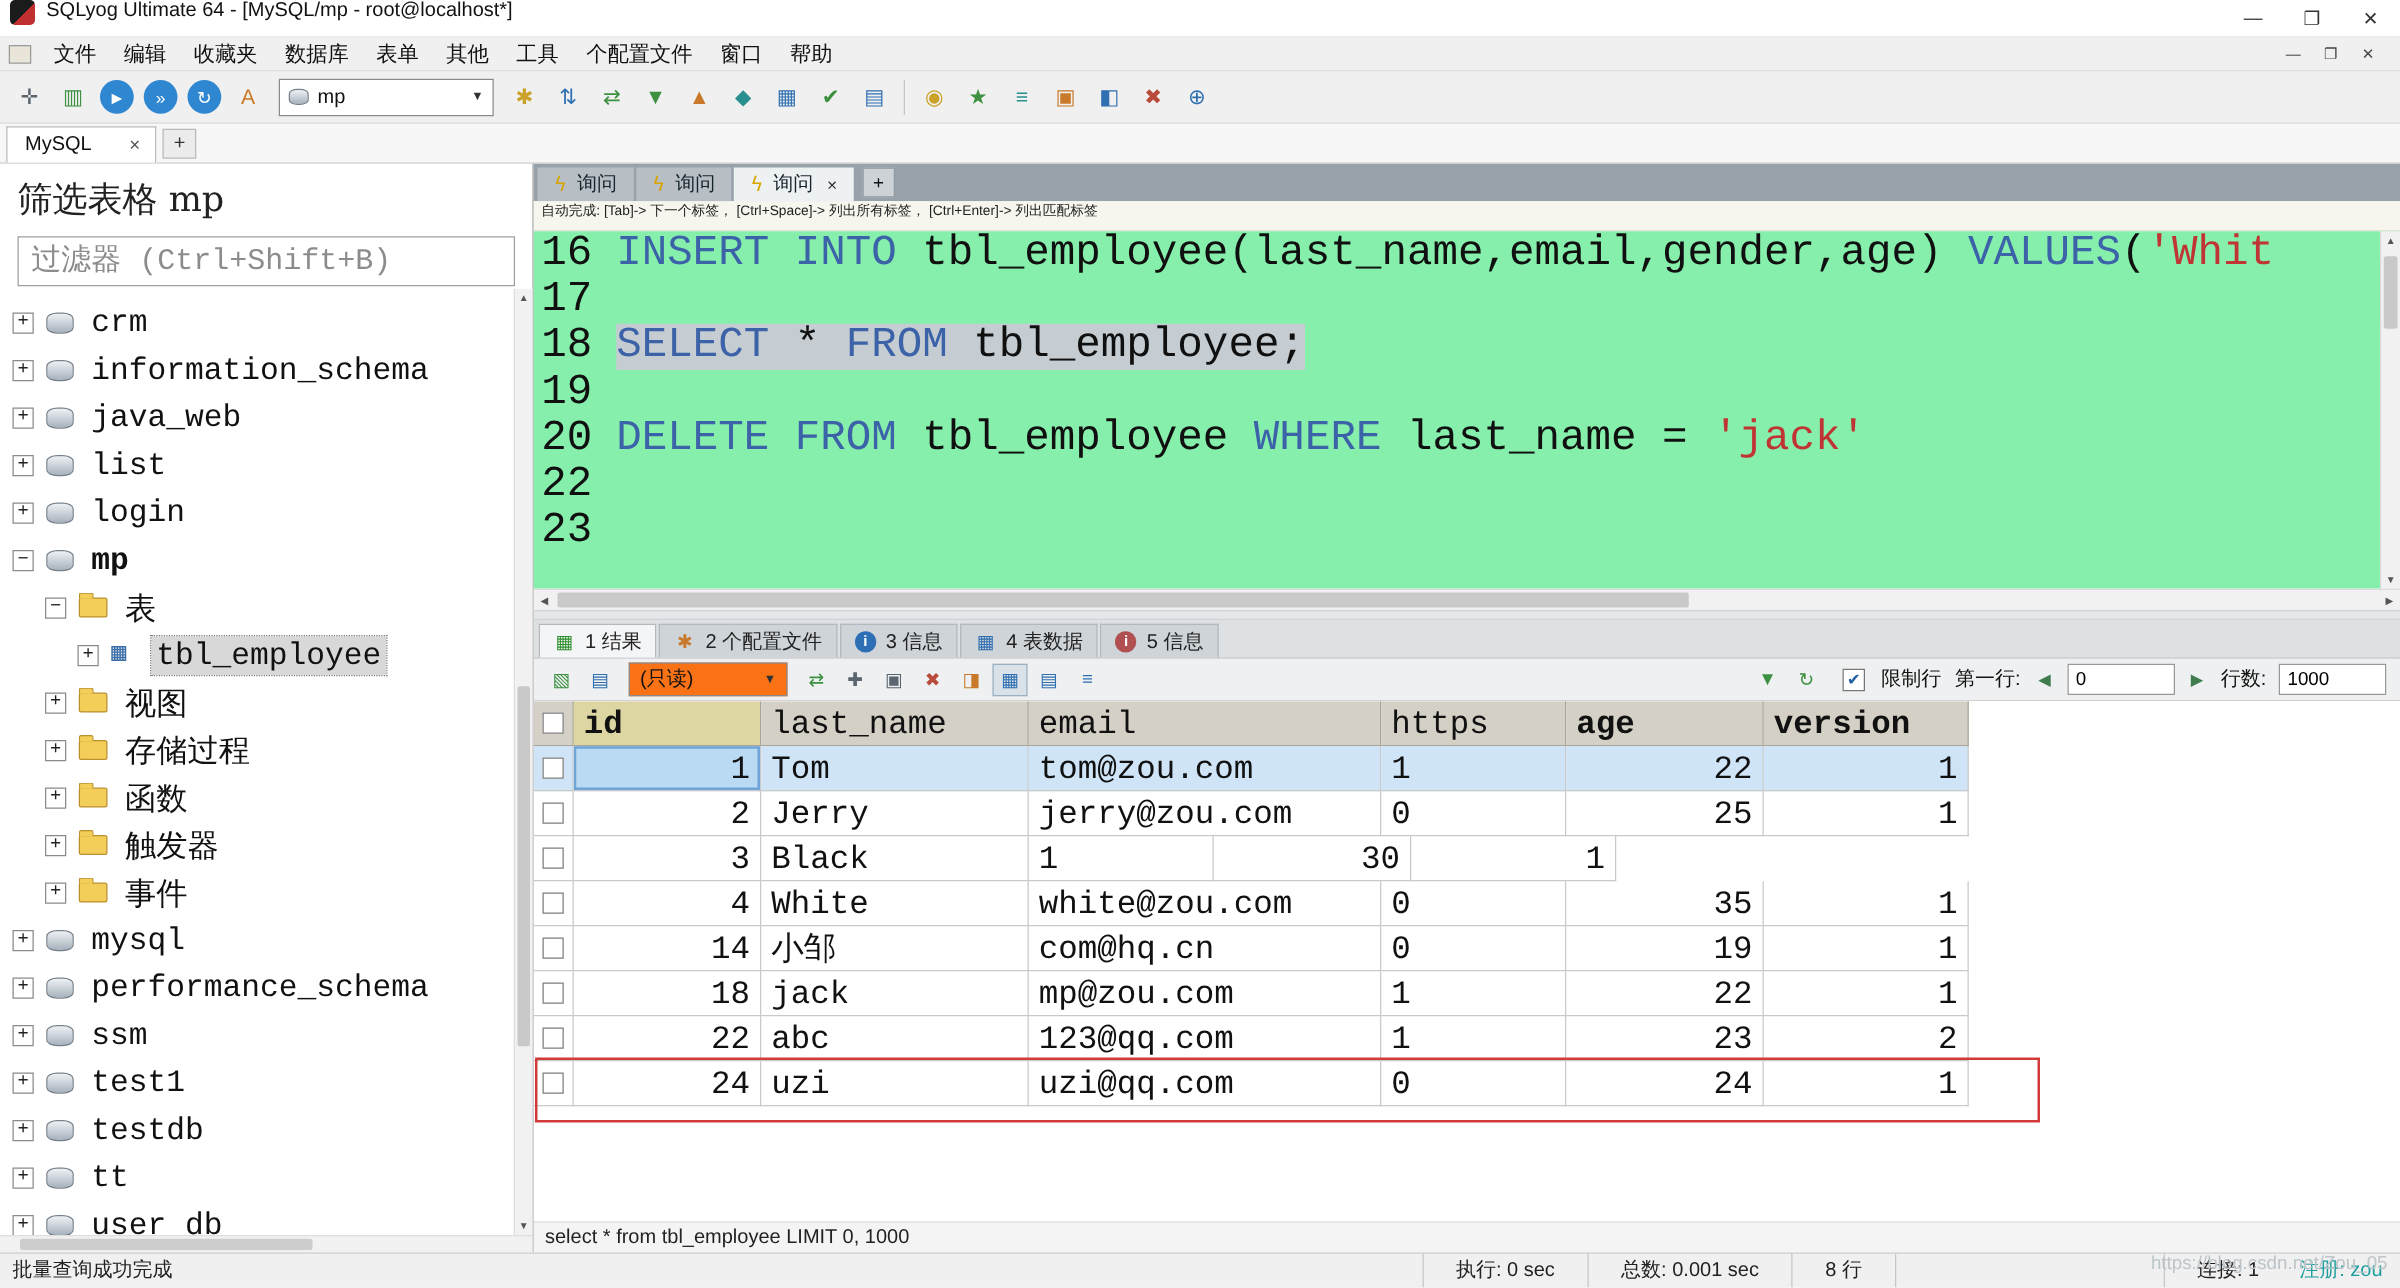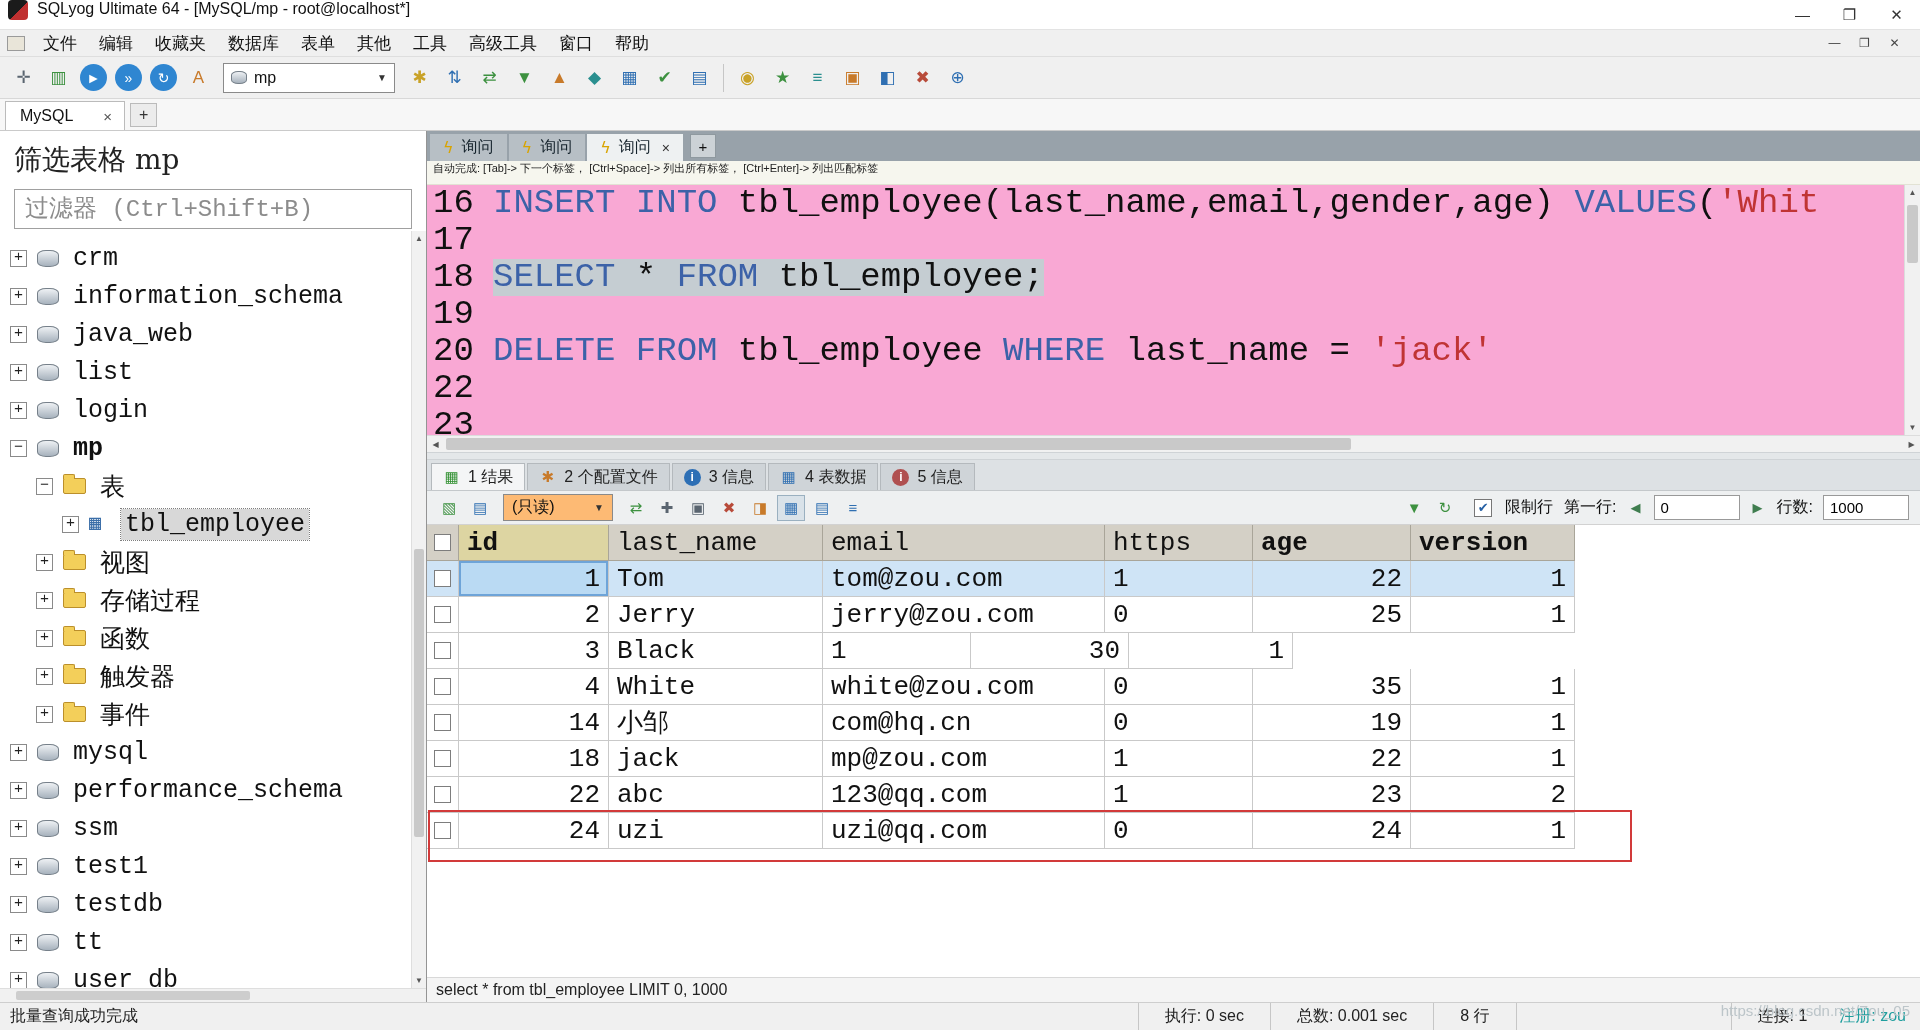--- a/index.html
+++ b/index.html
@@ -78,21 +78,21 @@
   .qtabs { height:30px; flex:0 0 auto; background:#98a2aa; display:flex; align-items:flex-end; padding-left:3px; gap:2px; }
   .qtab { height:27px; background:#b7bfc5; display:flex; align-items:center; gap:8px; padding:0 13px; font-size:16px; color:#15232c; }
   .qtab.active { background:#eef1f2; }
   .qicon { color:#d9a400; font-size:16px; font-family:"DejaVu Sans", sans-serif; }
   .qicon::before { content:"ϟ"; }
   .qtab .x { font-size:14px; margin-left:3px; color:#333; }
   .qaddtab { width:26px; height:24px; background:#ccd2d6; border:1px solid #8f999f; margin:0 0 3px 5px; display:flex; align-items:center; justify-content:center; font-size:15px; }
 
   .hintbar { height:24px; flex:0 0 auto; background:#f6f6ee; border-bottom:1px solid #e2e2d4; display:flex; align-items:flex-start; padding-left:6px; font-size:11px; color:#222; }
 
-  .editor { height:250px; flex:0 0 auto; display:flex; background:#f9a8d4; min-width:0; }
+  .editor { height:286px; flex:0 0 auto; display:flex; background:#86efac; min-width:0; }
   .elines { flex:1; overflow:hidden; font-family:"Liberation Mono", monospace; font-size:34px; line-height:37px; }
   .eline { display:flex; white-space:pre; }
   .lnum { width:66px; flex:0 0 66px; padding-left:6px; color:#101010; }
   .lcode { white-space:pre; }
   .lcode.hl { background:#c5cdd2; }
   .kw { color:#3c62a8; } .pl { color:#101010; } .str { color:#c03434; }
   .evscroll { width:16px; flex:0 0 16px; background:#f1f1f1; border-left:1px solid #dcdcdc; position:relative; }
   .ethumb { top:20px; height:58px; }
   .ehscroll { height:17px; flex:0 0 auto; background:#f1f1f1; border-top:1px solid #dcdcdc; display:flex; align-items:center; }
   .harr { width:17px; text-align:center; font-size:8px; color:#555; }
@@ -108,21 +108,21 @@
   .ri-grid-g::before { content:"▦"; color:#2f8f2f; }
   .ri-gear-o::before { content:"✱"; color:#c87a2a; }
   .ri-info-b { background:#2d6fb5; color:#fff; border-radius:50%; font-size:12px; font-weight:bold; }
   .ri-info-b::before { content:"i"; }
   .ri-grid-b::before { content:"▦"; color:#2f6fb2; }
   .ri-info-r { background:#b05050; color:#fff; border-radius:50%; font-size:12px; font-weight:bold; }
   .ri-info-r::before { content:"i"; }
 
   .rtoolbar { height:34px; flex:0 0 auto; background:#eef0f1; display:flex; align-items:center; padding:0 8px; gap:3px; border-bottom:1px solid #d2d2d2; font-size:16px; }
   .rbtn { width:28px; height:26px; display:flex; align-items:center; justify-content:center; font-size:15px; }
-  .rsel { width:110px; height:27px; border:1px solid #8a8a8a; background:#fdba74; display:flex; align-items:center; padding:0 8px; margin:0 6px; }
+  .rsel { width:127px; height:27px; border:1px solid #8a8a8a; background:#f97316; display:flex; align-items:center; padding:0 8px; margin:0 6px; }
   .rsel .caret { margin-left:auto; font-size:10px; color:#333; }
   .viewbtn { width:28px; height:26px; display:flex; align-items:center; justify-content:center; font-size:15px; color:#2f6fb2; }
   .viewbtn.active { background:#d9e2e9; border:1px solid #9ab0c0; }
   .rspacer { flex:1; }
   .limitchk { width:18px; height:18px; border:1px solid #777; background:#fff; display:flex; align-items:center; justify-content:center; font-size:13px; color:#2660a4; margin:0 6px 0 12px; }
   .limitchk::before { content:"✔"; }
   .rlabel { margin:0 4px; }
   .pagerbtn { width:24px; height:24px; display:flex; align-items:center; justify-content:center; font-size:13px; color:#3f7d4f; }
   .rin { width:86px; height:25px; border:1px solid #999; font-size:15px; padding:0 6px; margin:0 3px; font-family:"Liberation Sans",sans-serif; }
 
@@ -172,21 +172,21 @@
 
 <div class="menubar">
   <span class="mdiicon"></span>
   <span class="mitem">文件</span>
   <span class="mitem">编辑</span>
   <span class="mitem">收藏夹</span>
   <span class="mitem">数据库</span>
   <span class="mitem">表单</span>
   <span class="mitem">其他</span>
   <span class="mitem">工具</span>
-  <span class="mitem">高级工具</span>
+  <span class="mitem">个配置文件</span>
   <span class="mitem">窗口</span>
   <span class="mitem">帮助</span>
   <div class="mdictrls">
     <span class="mdibtn">—</span>
     <span class="mdibtn">❐</span>
     <span class="mdibtn">✕</span>
   </div>
 </div>
 
 <div class="toolbar">

